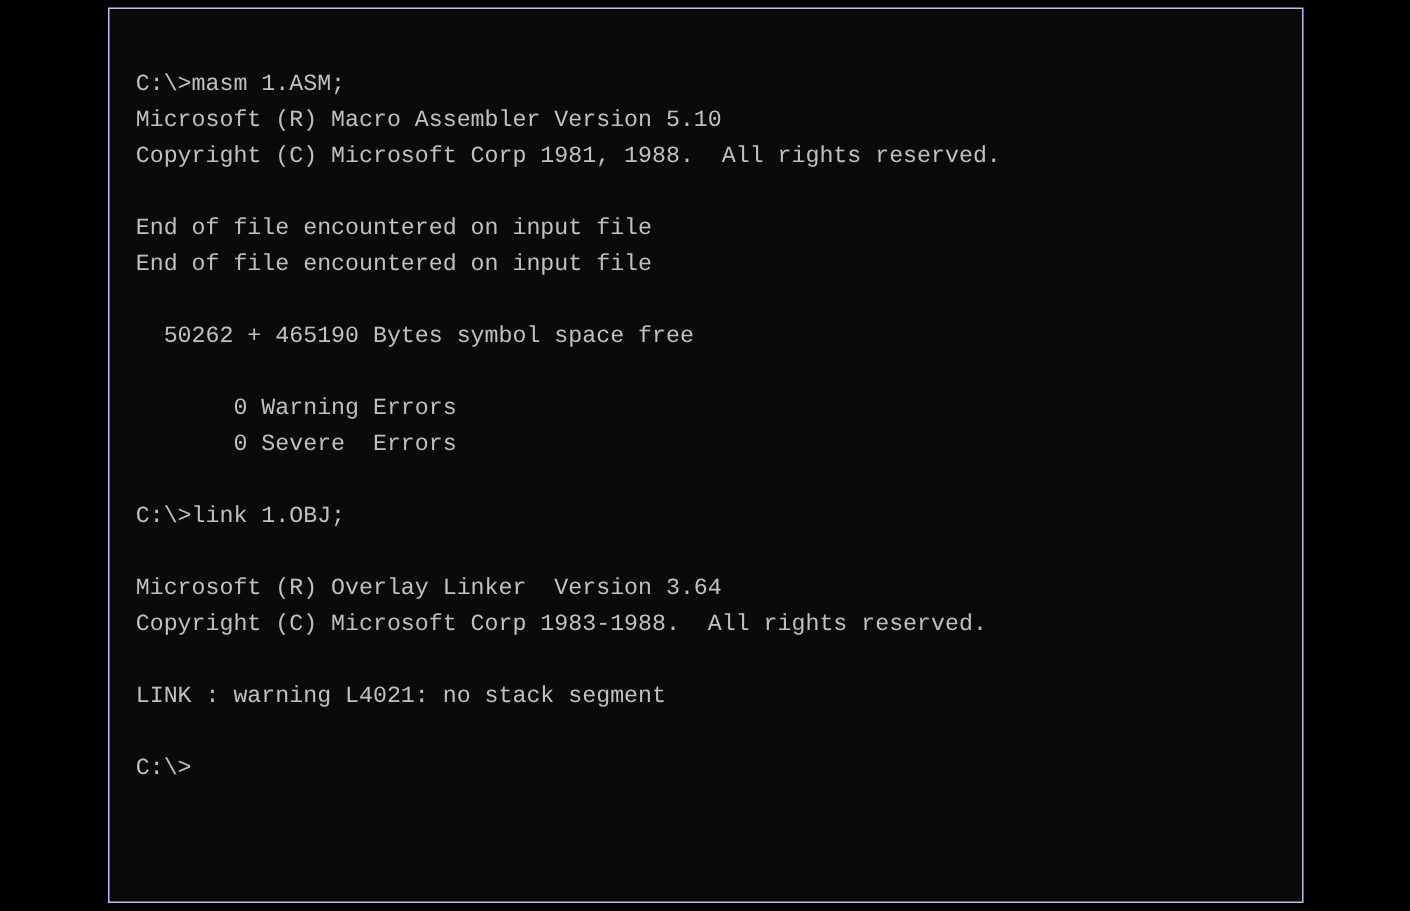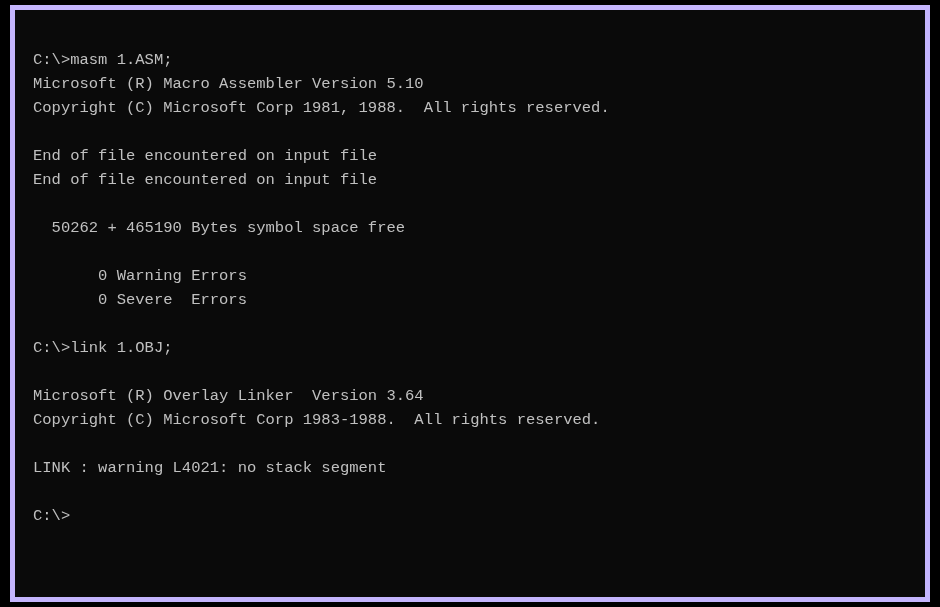--- a/index.html
+++ b/index.html
@@ -10,24 +10,24 @@
     body {
       width: 940px;
       height: 607px;
       background-color: #000000;
       display: flex;
       align-items: center;
       justify-content: center;
       overflow: hidden;
     }
     .terminal {
-      width: 920px;
+      width: 797px;
       height: 597px;
       background-color: #0a0a0a;
-      border: 5px solid #c4b5fd;
+      border: 1px solid #c4b5fd;
       padding: 14px 18px;
       font-family: 'Courier New', Courier, monospace;
       font-size: 15.5px;
       color: #c0c0c0;
       line-height: 1.55;
       white-space: pre;
       overflow: hidden;
     }
     .line {
       display: block;

